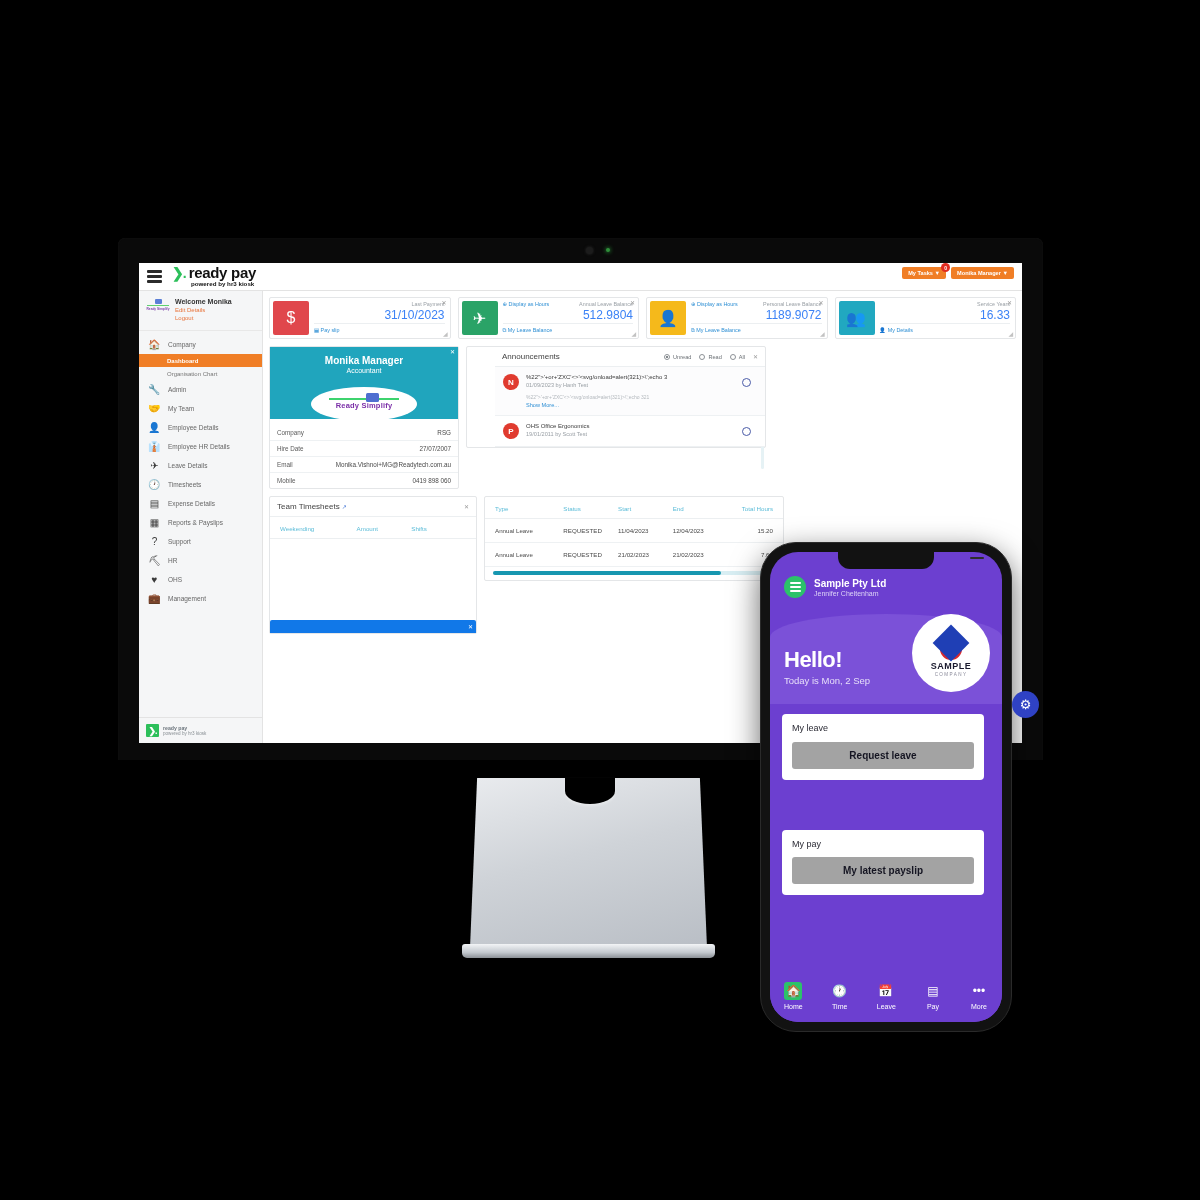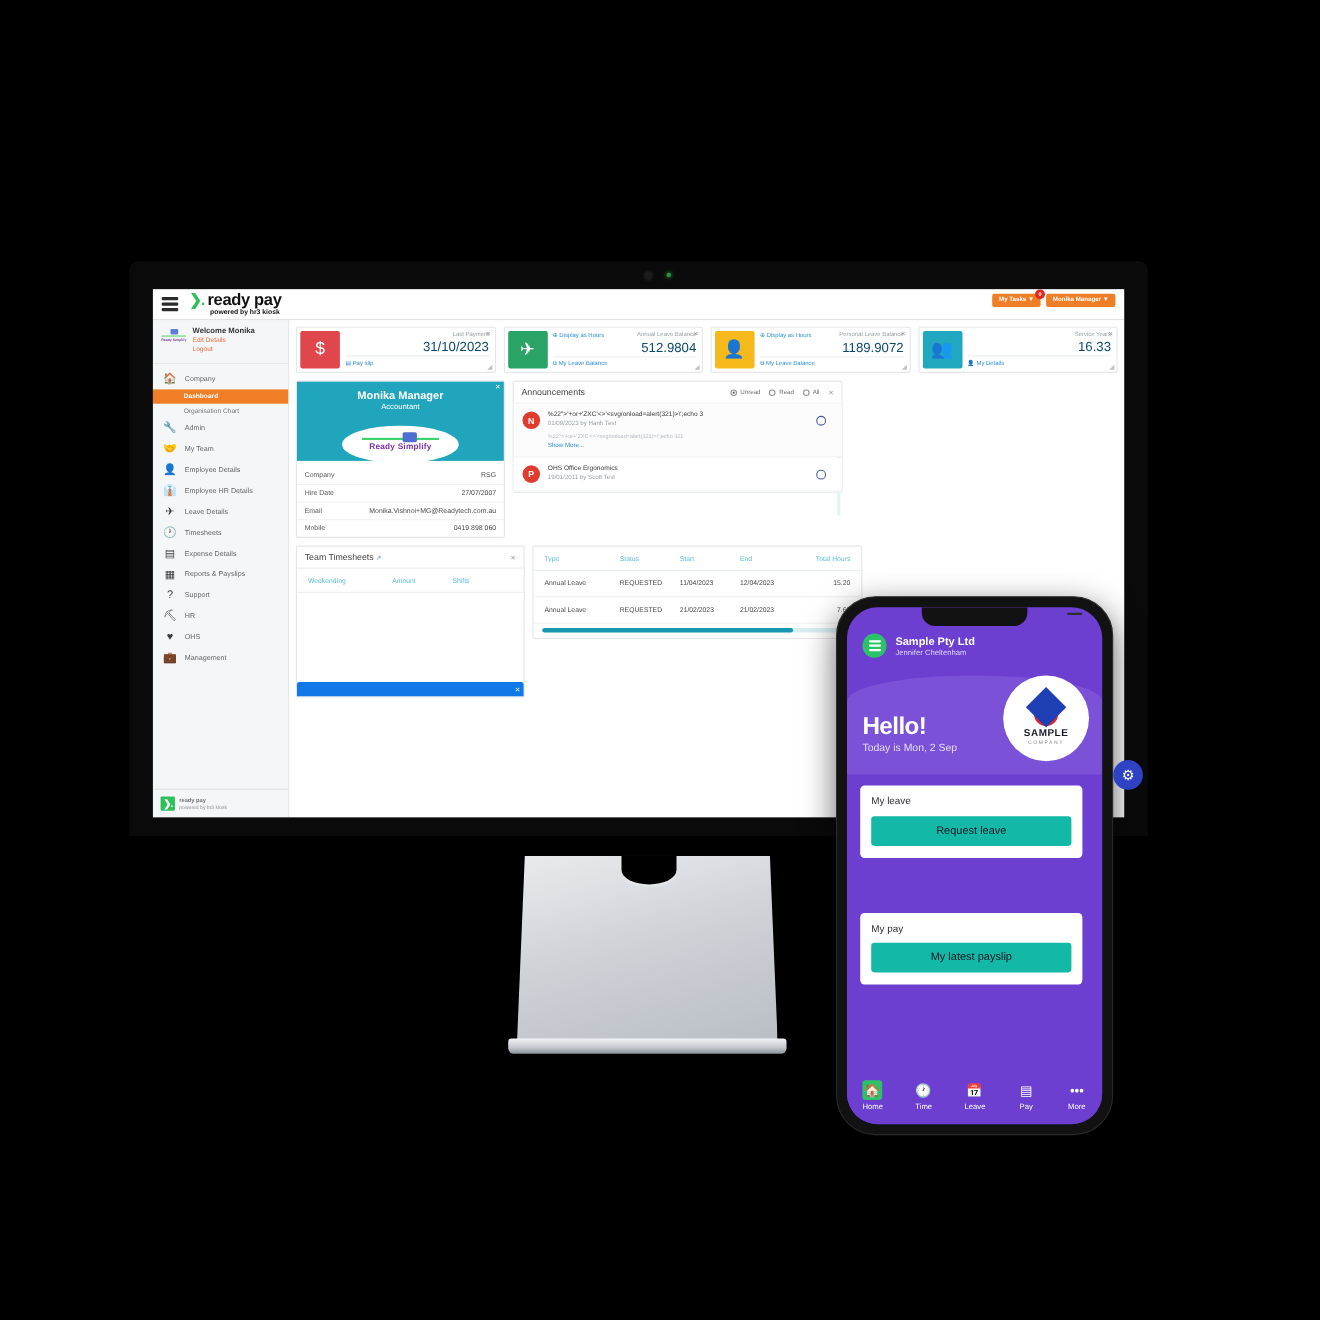--- a/index.html
+++ b/index.html
@@ -99,21 +99,21 @@
   
   .stat-row { display:flex; gap:7px; margin-bottom:7px; }
   .stat-card { flex:1; display:flex; border:1px solid #e4e6e8; border-radius:2px;
                background:#fff; height:42px; position:relative; }
   .stat-icon { width:36px; display:flex; align-items:center; justify-content:center;
                font-size:16px; color:#fff; margin:3px; border-radius:2px; }
   .stat-body { flex:1; padding:3px 5px 0 2px; display:flex; flex-direction:column; }
   .stat-top { display:flex; justify-content:space-between; align-items:flex-start; }
   .stat-hours { font-size:5.4px; color:#2e8fd4; cursor:pointer; white-space:nowrap; }
   .stat-label { font-size:5.4px; color:#9aa0a6; text-align:right; flex:1; }
-  .stat-value { font-size:12px; color:#0c4a6e; text-align:right; margin-top:1px;
+  .stat-value { font-size:12px; color:#3b82f6; text-align:right; margin-top:1px;
                 border-bottom:1px solid #eceff1; padding-bottom:1px; }
   .stat-foot { font-size:5.4px; color:#2e8fd4; margin-top:3px; cursor:pointer; }
   .card-x { position:absolute; right:3px; top:1px; font-size:6px; color:#999; cursor:pointer; }
   .card-grip { position:absolute; right:2px; bottom:1px; font-size:6px; color:#c2c2c2; }
 
   
   .panel-row { display:flex; gap:7px; margin-bottom:7px; align-items:flex-start; }
   .panel { border:1px solid #e4e6e8; border-radius:2px; background:#fff; position:relative; }
   .panel-head { display:flex; align-items:center; justify-content:space-between;
                 padding:5px 7px; border-bottom:1px solid #eceff1; }
@@ -135,21 +135,21 @@
             display:flex; flex-direction:column; align-items:center; justify-content:center; }
   .p-logo-line { width:70px; height:2px; background:#3dd36e; margin-bottom:1px; }
   .p-logo-chat { width:13px; height:9px; background:#4f6fd0; border-radius:1.5px;
                  position:absolute; top:6px; left:55px; }
   .p-logo-txt { font-size:7.5px; font-weight:800; color:#7b2fa8; letter-spacing:0.2px; }
   .p-row { display:flex; justify-content:space-between; padding:4px 7px;
            border-bottom:1px solid #eef1f3; font-size:6.3px; color:#4a4a4a; }
   .p-row span:first-child { color:#5a5a5a; }
 
   
-  .announce { width:300px; }
+  .announce { width:300px;padding-left:28px; }
   .ann-item { display:flex; gap:7px; padding:7px 8px; border-bottom:1px solid #eef1f3;
               position:relative; background:#fcfcfd; }
   .ann-av { width:16px; height:16px; border-radius:50%; background:#e03b2f; color:#fff;
             font-size:8px; font-weight:700; display:flex; align-items:center;
             justify-content:center; flex:none; }
   .ann-title { font-size:6px; color:#3a3a3a; word-break:break-all; }
   .ann-meta { font-size:5.6px; color:#9aa0a6; margin-top:2px; }
   .ann-body { font-size:5px; color:#b4b9be; margin-top:6px; word-break:break-all; }
   .ann-more { font-size:5.6px; color:#2e8fd4; margin-top:2px; cursor:pointer; }
   .ann-circle { width:9px; height:9px; border:1.2px solid #4a5ba8; border-radius:50%;
@@ -209,22 +209,22 @@
   .ph-card { position:absolute; left:12px; top:162px; width:202px; background:#fff;
              border-radius:4px; padding:9px 10px 11px; z-index:3; }
   .ph-card2 { position:absolute; left:12px; top:278px; width:202px; background:#fff;
               border-radius:4px; padding:9px 10px 11px; z-index:3; }
   .ph-sec { font-size:9px; color:#2b2b35; margin-bottom:8px; }
   .ph-stats { display:flex; background:#f4f4f6; border-radius:3px; overflow:hidden; }
   .ph-stat { flex:1; text-align:center; padding:7px 0; }
   .ph-stat:first-child { border-right:1px solid #e3e3e8; }
   .ph-sv { font-size:11.5px; font-weight:800; color:#1f1f2b; }
   .ph-sl { font-size:7.5px; color:#7d7d8c; margin-top:1px; }
-  .ph-btn { background:#14b8a6; color:#151522; text-align:center; font-size:10px;
-            font-weight:400; padding:8px 0; border-radius:3px; margin-top:9px; cursor:pointer; }
+  .ph-btn { background:#a3a3a3; color:#151522; text-align:center; font-size:10px;
+            font-weight:700; padding:8px 0; border-radius:3px; margin-top:9px; cursor:pointer; }
   .ph-nav { position:absolute; left:0; bottom:0; width:100%; height:48px;
             display:flex; align-items:center; justify-content:space-around;
             background:#6c3fd0; z-index:4; padding-bottom:5px; }
   .ph-nav-item { display:flex; flex-direction:column; align-items:center; gap:3px; cursor:pointer; }
   .ph-ni { width:18px; height:18px; display:flex; align-items:center; justify-content:center;
            font-size:12px; color:#fff; border-radius:3px; }
   .ph-ni.act { background:#2cc26a; }
   .ph-nl { font-size:7px; color:#fff; }
   .fab { position:absolute; left:1012px; top:691px; width:27px; height:27px; border-radius:50%;
          background:#2f42c4; color:#fff; display:flex; align-items:center; justify-content:center;

